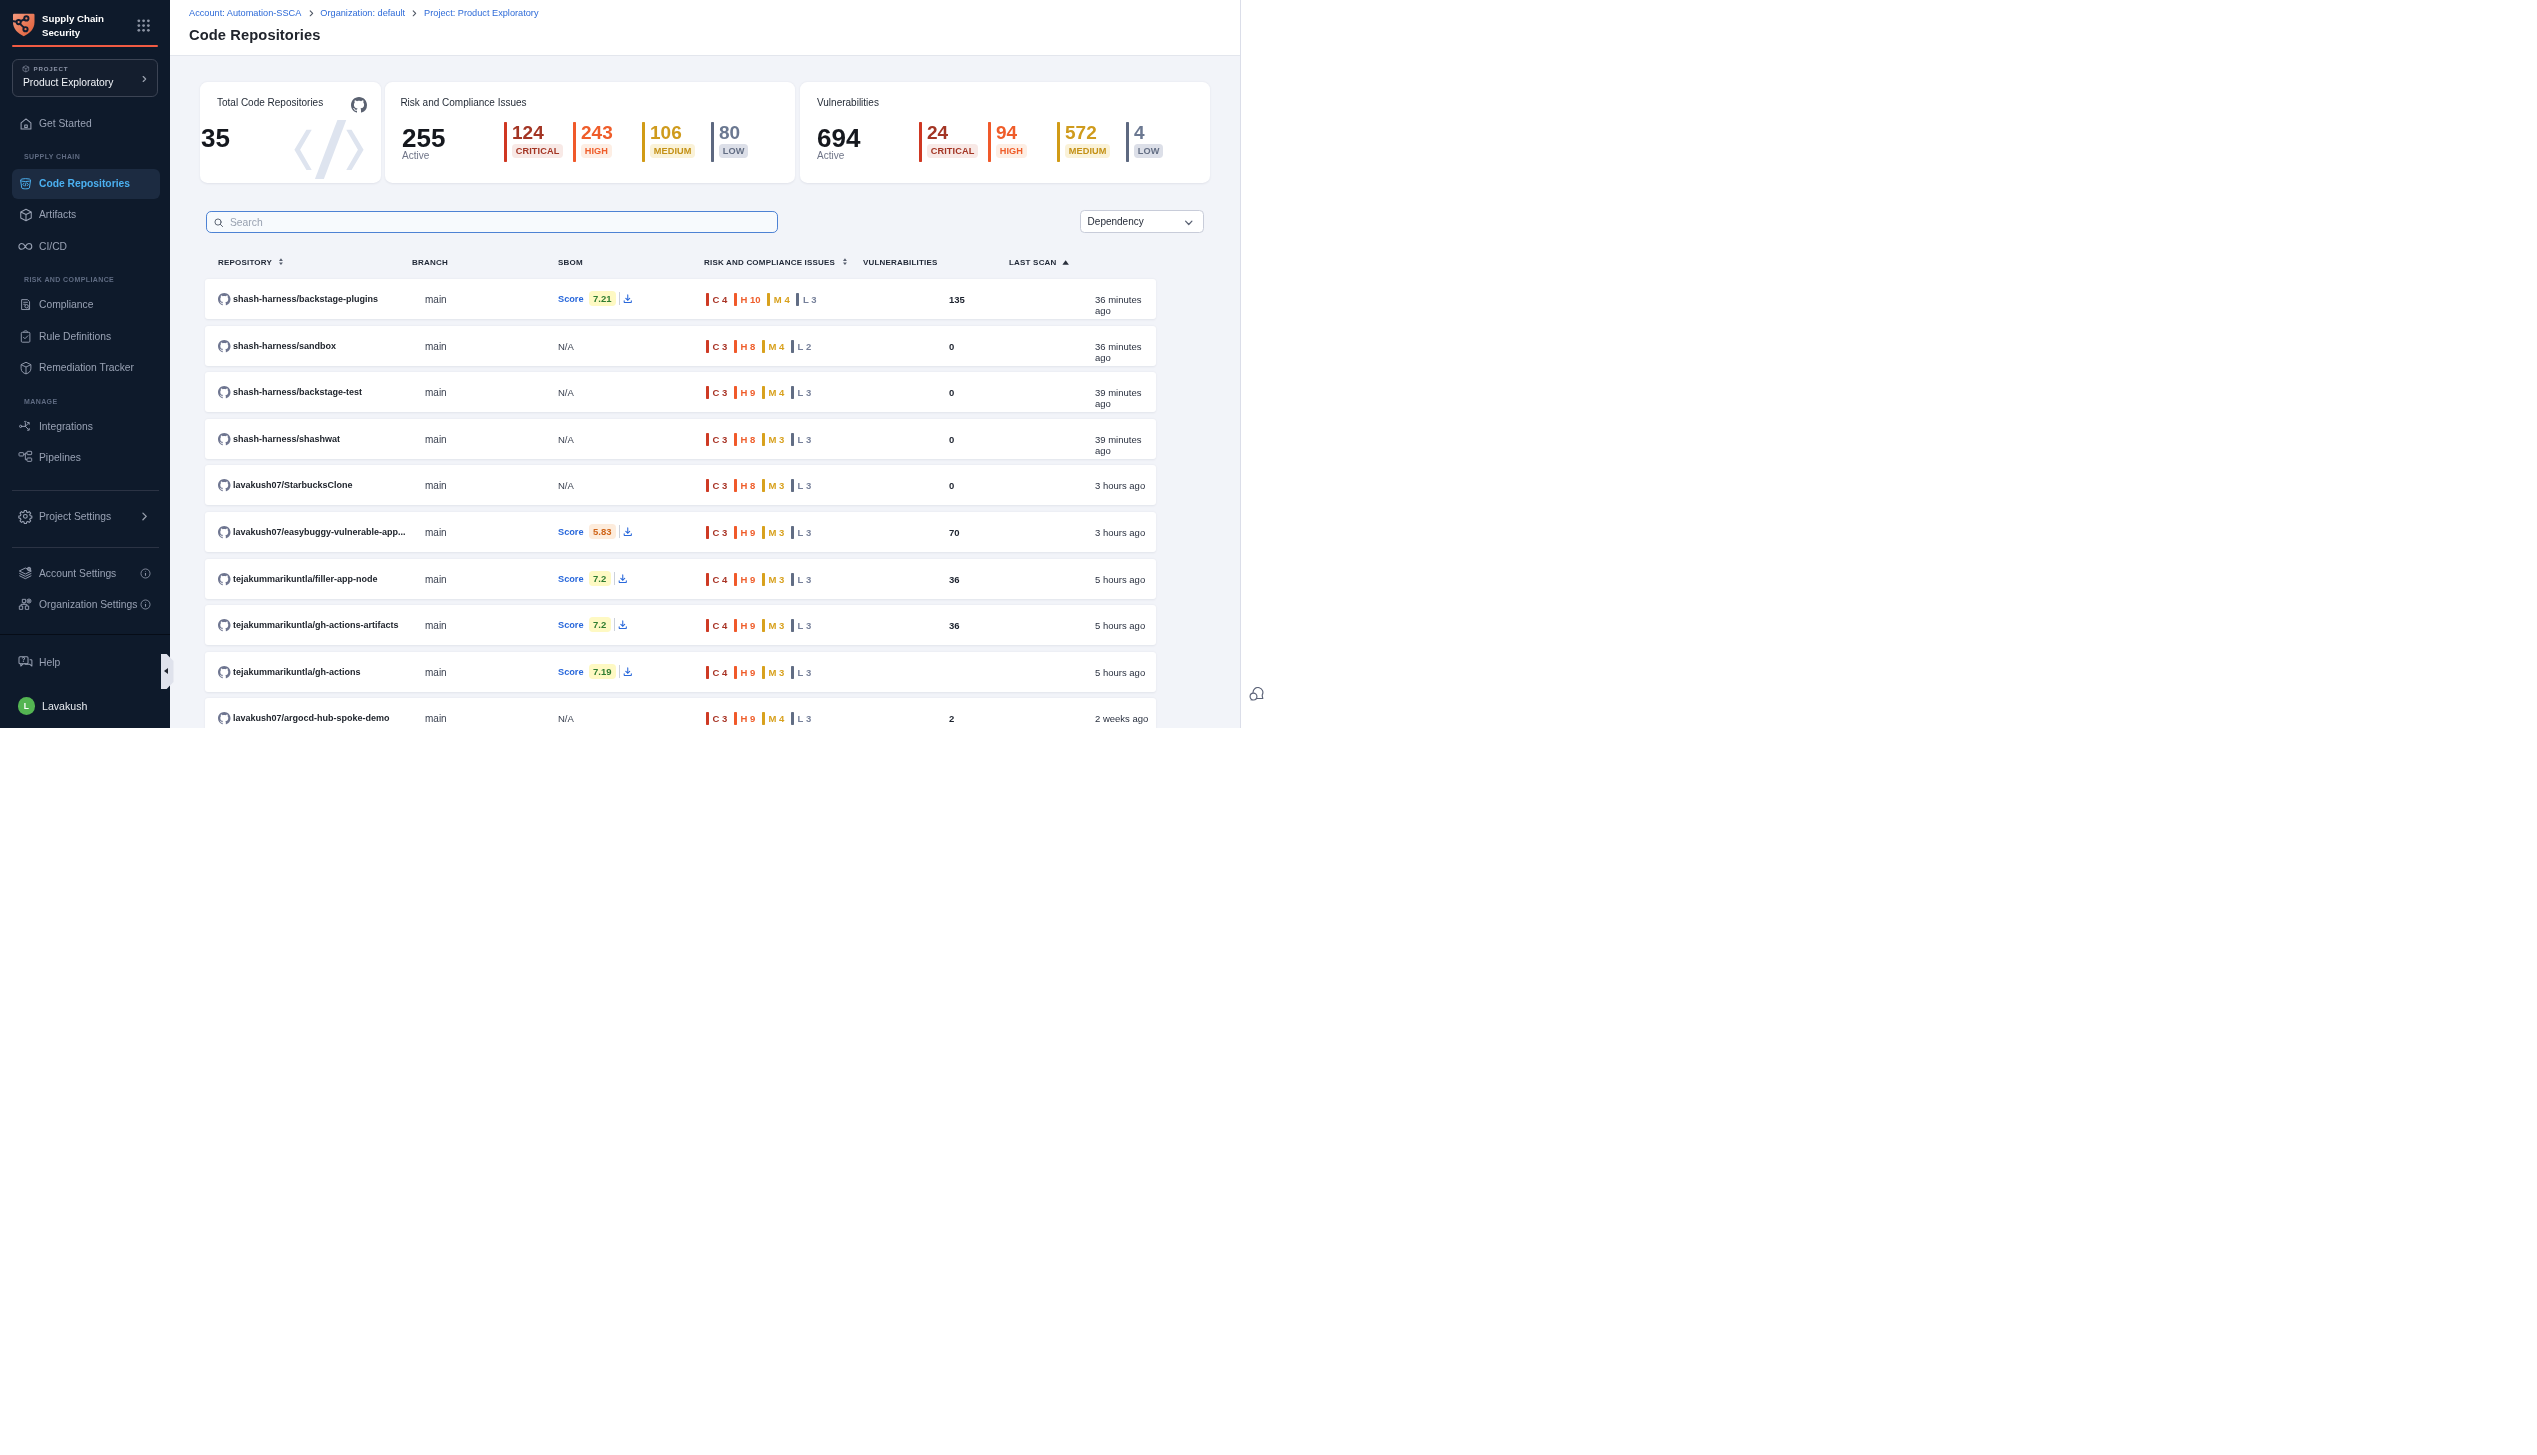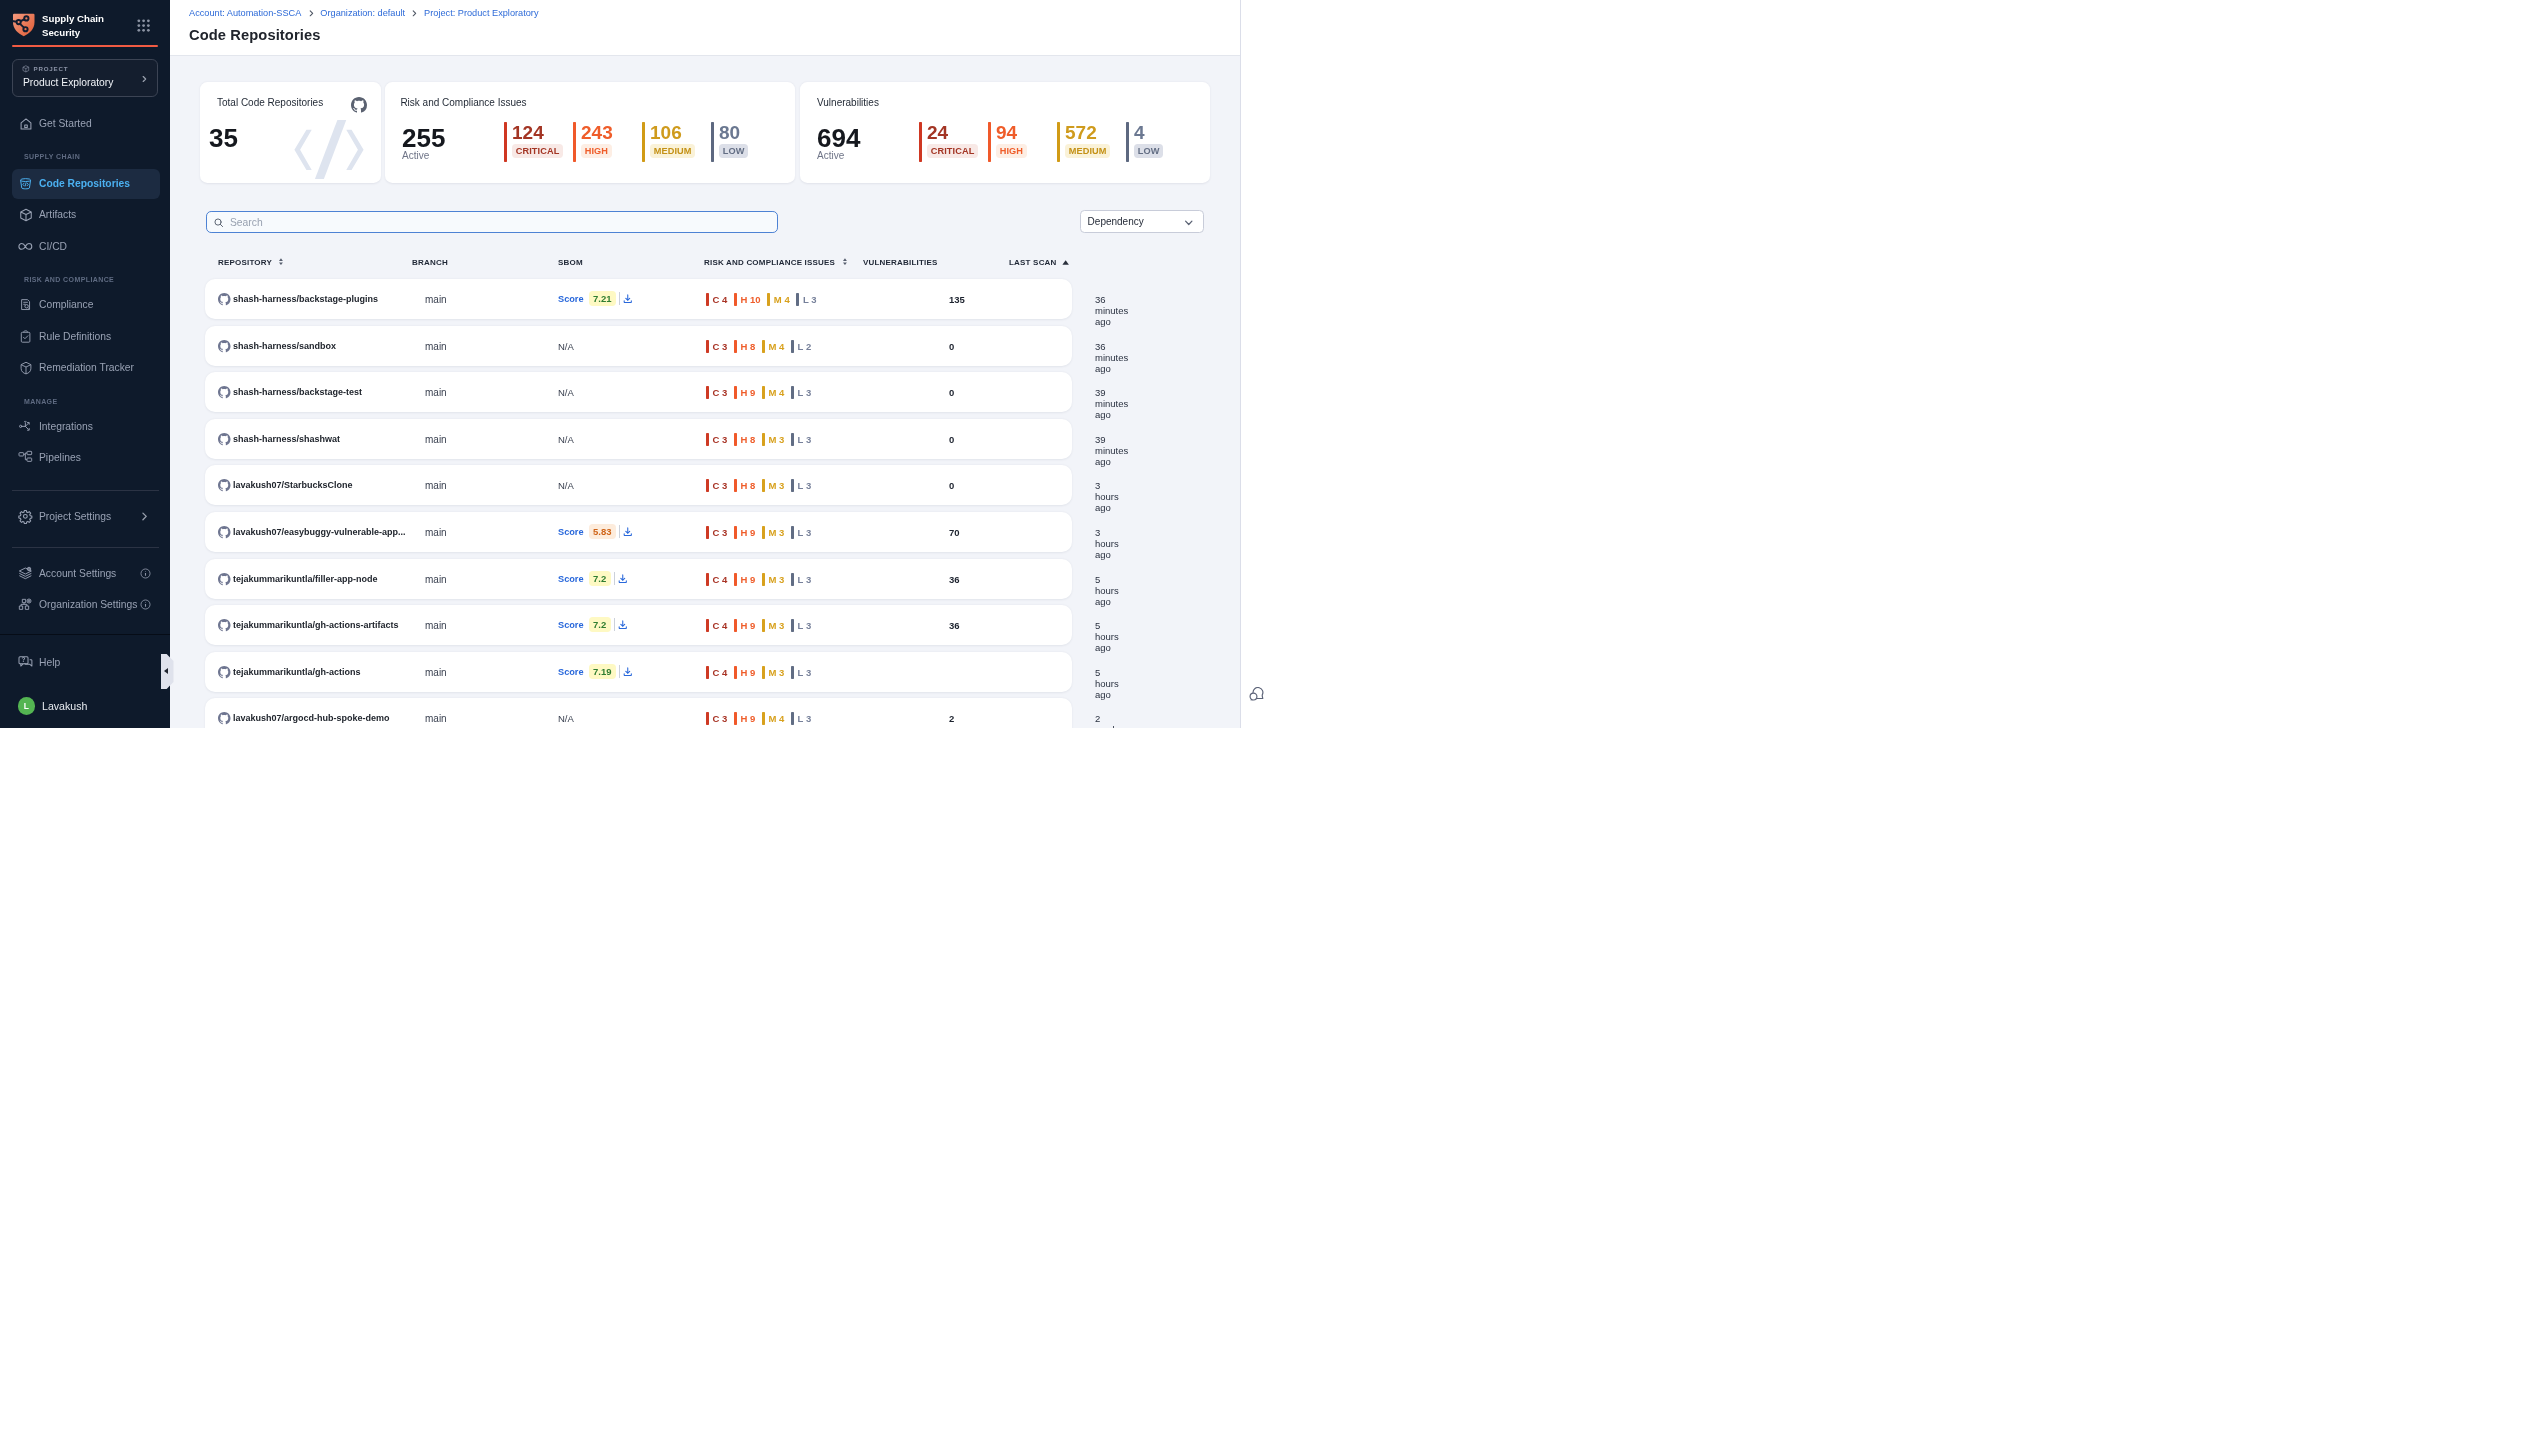--- a/index.html
+++ b/index.html
@@ -42,21 +42,21 @@
 .sev .badge { position:absolute; left:8px; top:22.4px; height:14px; line-height:14px; border-radius:3.7px; padding:0 3.7px; font-size:9.2px; font-weight:700; letter-spacing:0.1px;}
 
 
 #search { position:absolute; left:206px; top:211px; width:572px; height:22px; background:#f7fafd; border:1.1px solid #4d82d4; border-radius:5.1px; }
 #search .ph { position:absolute; left:23px; top:4.8px; font-size:10.3px; color:#98a1b0; }
 #dropdown { position:absolute; left:1080px; top:210px; width:124px; height:23px; background:#fff; border:0.7px solid #c8ccd9; border-radius:4.4px; }
 #dropdown .tx { position:absolute; left:6.6px; top:5.1px; font-size:10px; color:#252b38; }
 
 
 .th { position:absolute; top:258px; font-size:8px; font-weight:700; color:#1f2736; letter-spacing:0.2px; }
-.row { position:absolute; left:205px; width:867px; height:40px; background:#fff; border-radius:10px; box-shadow:0 0.7px 2.2px rgba(20,30,60,.07); }
+.row { position:absolute; left:205px; width:951px; height:40px; background:#fff; border-radius:3px; box-shadow:0 0.7px 2.2px rgba(20,30,60,.07); }
 .row .gh { position:absolute; left:13.2px; top:14.3px; }
 .row .repo { position:absolute; left:28px; top:15px; font-size:9px; font-weight:700; color:#21262e; white-space:nowrap; }
 .row .branch { position:absolute; left:220px; top:15px; font-size:10px; color:#3a4150; }
 .row .na { position:absolute; left:353px; top:15px; font-size:9.5px; color:#3a4150; }
 .row .score { position:absolute; left:353px; top:12px; display:flex; align-items:center; }
 .row .score .sc { font-size:9.2px; font-weight:700; color:#2968db; }
 .row .score .scb { margin-left:5.1px; height:15.4px; line-height:15.4px; padding:0 4.4px; border-radius:3.7px; font-size:9.5px; font-weight:700; }
 .scb.green { background:#fef9c3; color:#2f7d31; }
 .scb.orange { background:#fdecdc; color:#cf6418; }
 .row .score .dv { width:0.7px; height:13.2px; background:#ccd1da; margin:0 3.7px 0 2.9px; }
@@ -316,21 +316,21 @@
   <div class="card" id="card1" style="left:200px; top:82px; width:181px; height:101px;">
     <div class="card-title" style="left:17px; top:15.4px;">Total Code Repositories</div>
     <svg class="abs" style="left:151px; top:15.4px;" width="16" height="16" viewBox="0 0 16 16" fill="#5b6271">
         <path d="M8 0C3.58 0 0 3.58 0 8c0 3.54 2.29 6.53 5.47 7.59.4.07.55-.17.55-.38 0-.19-.01-.82-.01-1.49-2.01.37-2.53-.49-2.69-.94-.09-.23-.48-.94-.82-1.13-.28-.15-.68-.52-.01-.53.63-.01 1.08.58 1.23.82.72 1.21 1.87.87 2.33.66.07-.52.28-.87.51-1.07-1.78-.2-3.64-.89-3.64-3.95 0-.87.31-1.59.82-2.15-.08-.2-.36-1.02.08-2.12 0 0 .67-.21 2.2.82.64-.18 1.32-.27 2-.27s1.36.09 2 .27c1.53-1.04 2.2-.82 2.2-.82.44 1.1.16 1.92.08 2.12.51.56.82 1.27.82 2.15 0 3.07-1.87 3.75-3.65 3.95.29.25.54.73.54 1.48 0 1.07-.01 1.93-.01 2.2 0 .21.15.46.55.38A8.01 8.01 0 0 0 16 8c0-4.42-3.58-8-8-8z"></path>
       </svg>
     <svg class="abs" style="left:94px; top:38px;" width="70" height="59" viewBox="0 0 95 81" fill="#dee4ef">
         <path d="M16.5 13.4 23.8 13.4 7.8 41 23.8 68.5 16.5 68.5 0 41 Z"></path>
         <path d="M59 0 71.2 0 40.5 81 28.2 81 Z"></path>
         <path d="M78.5 13.4 71.2 13.4 87.2 41 71.2 68.5 78.5 68.5 95 41 Z"></path>
       </svg>
-    <div class="big-num" style="left:9px; top:43px;">35</div>
+    <div class="big-num" style="left:1px; top:43px;">35</div>
   </div>
   <div class="card" id="card2" style="left:385px; top:82px; width:410px; height:101px;">
     <div class="card-title" style="left:15.4px; top:15.4px;">Risk and Compliance Issues</div>
     <div class="big-num" style="left:17px; top:43px;">255</div>
     <div class="active-lab" style="left:17px; top:68px;">Active</div>
     <div class="sev" style="left:119px;">
         <span class="bar" style="background:#cf3722;"></span>
         <span class="num" style="color:#a33524;">124</span>
         <span class="badge" style="background:#f8e9e6; color:#a33524;">CRITICAL</span>
       </div>

